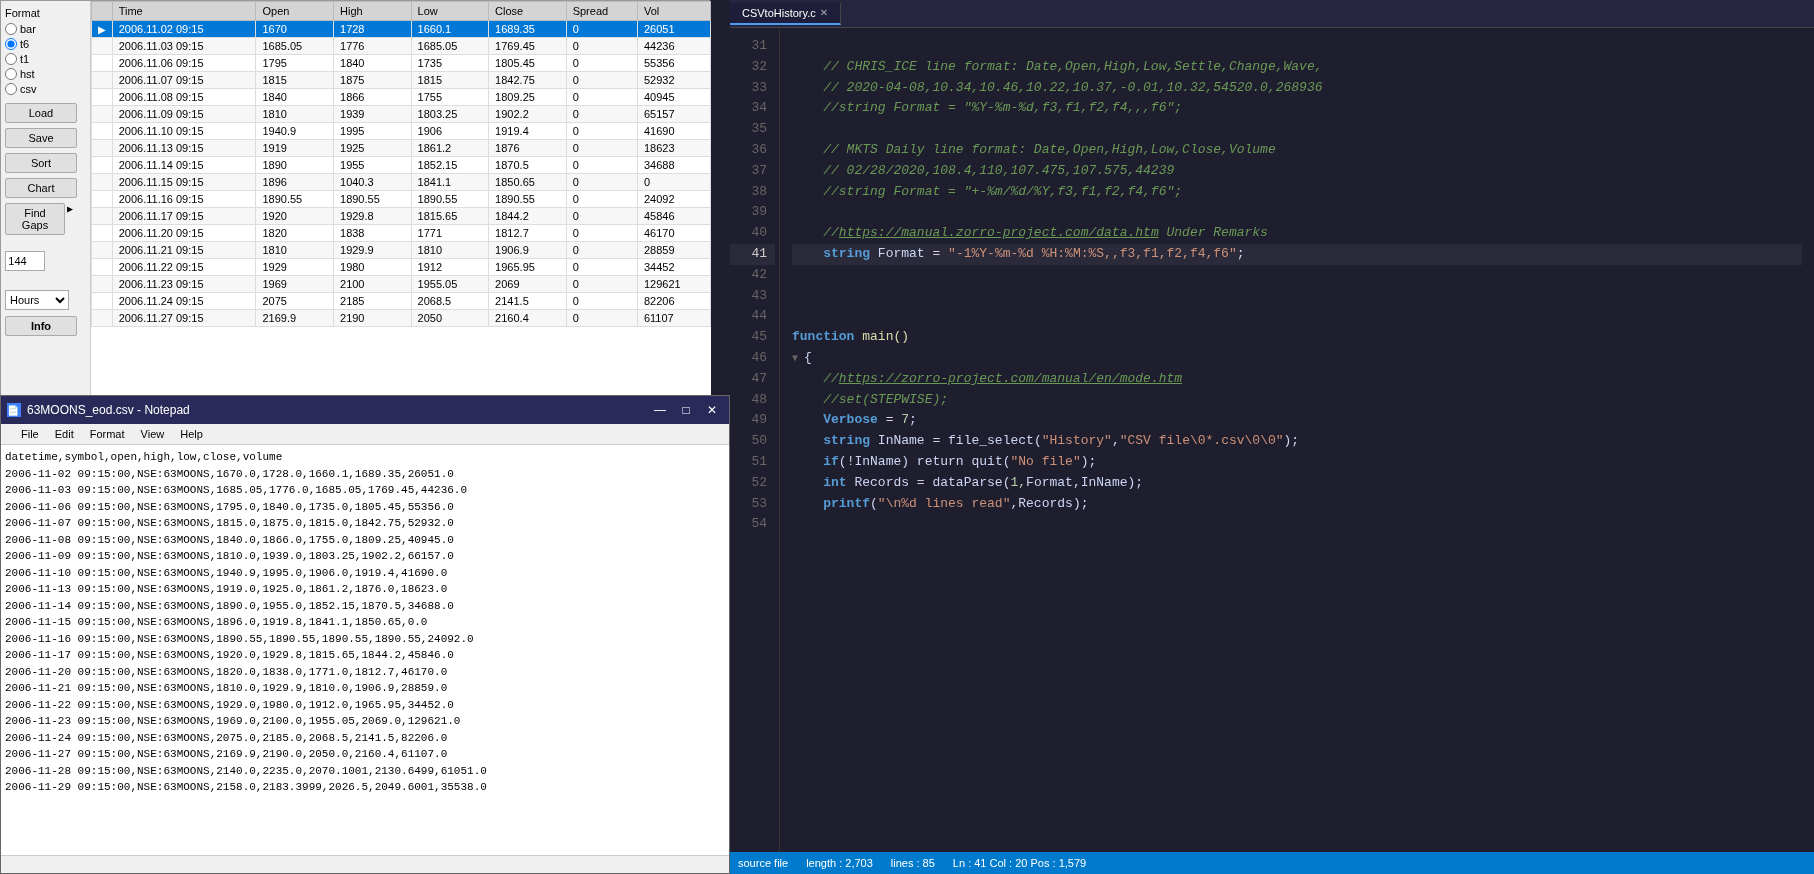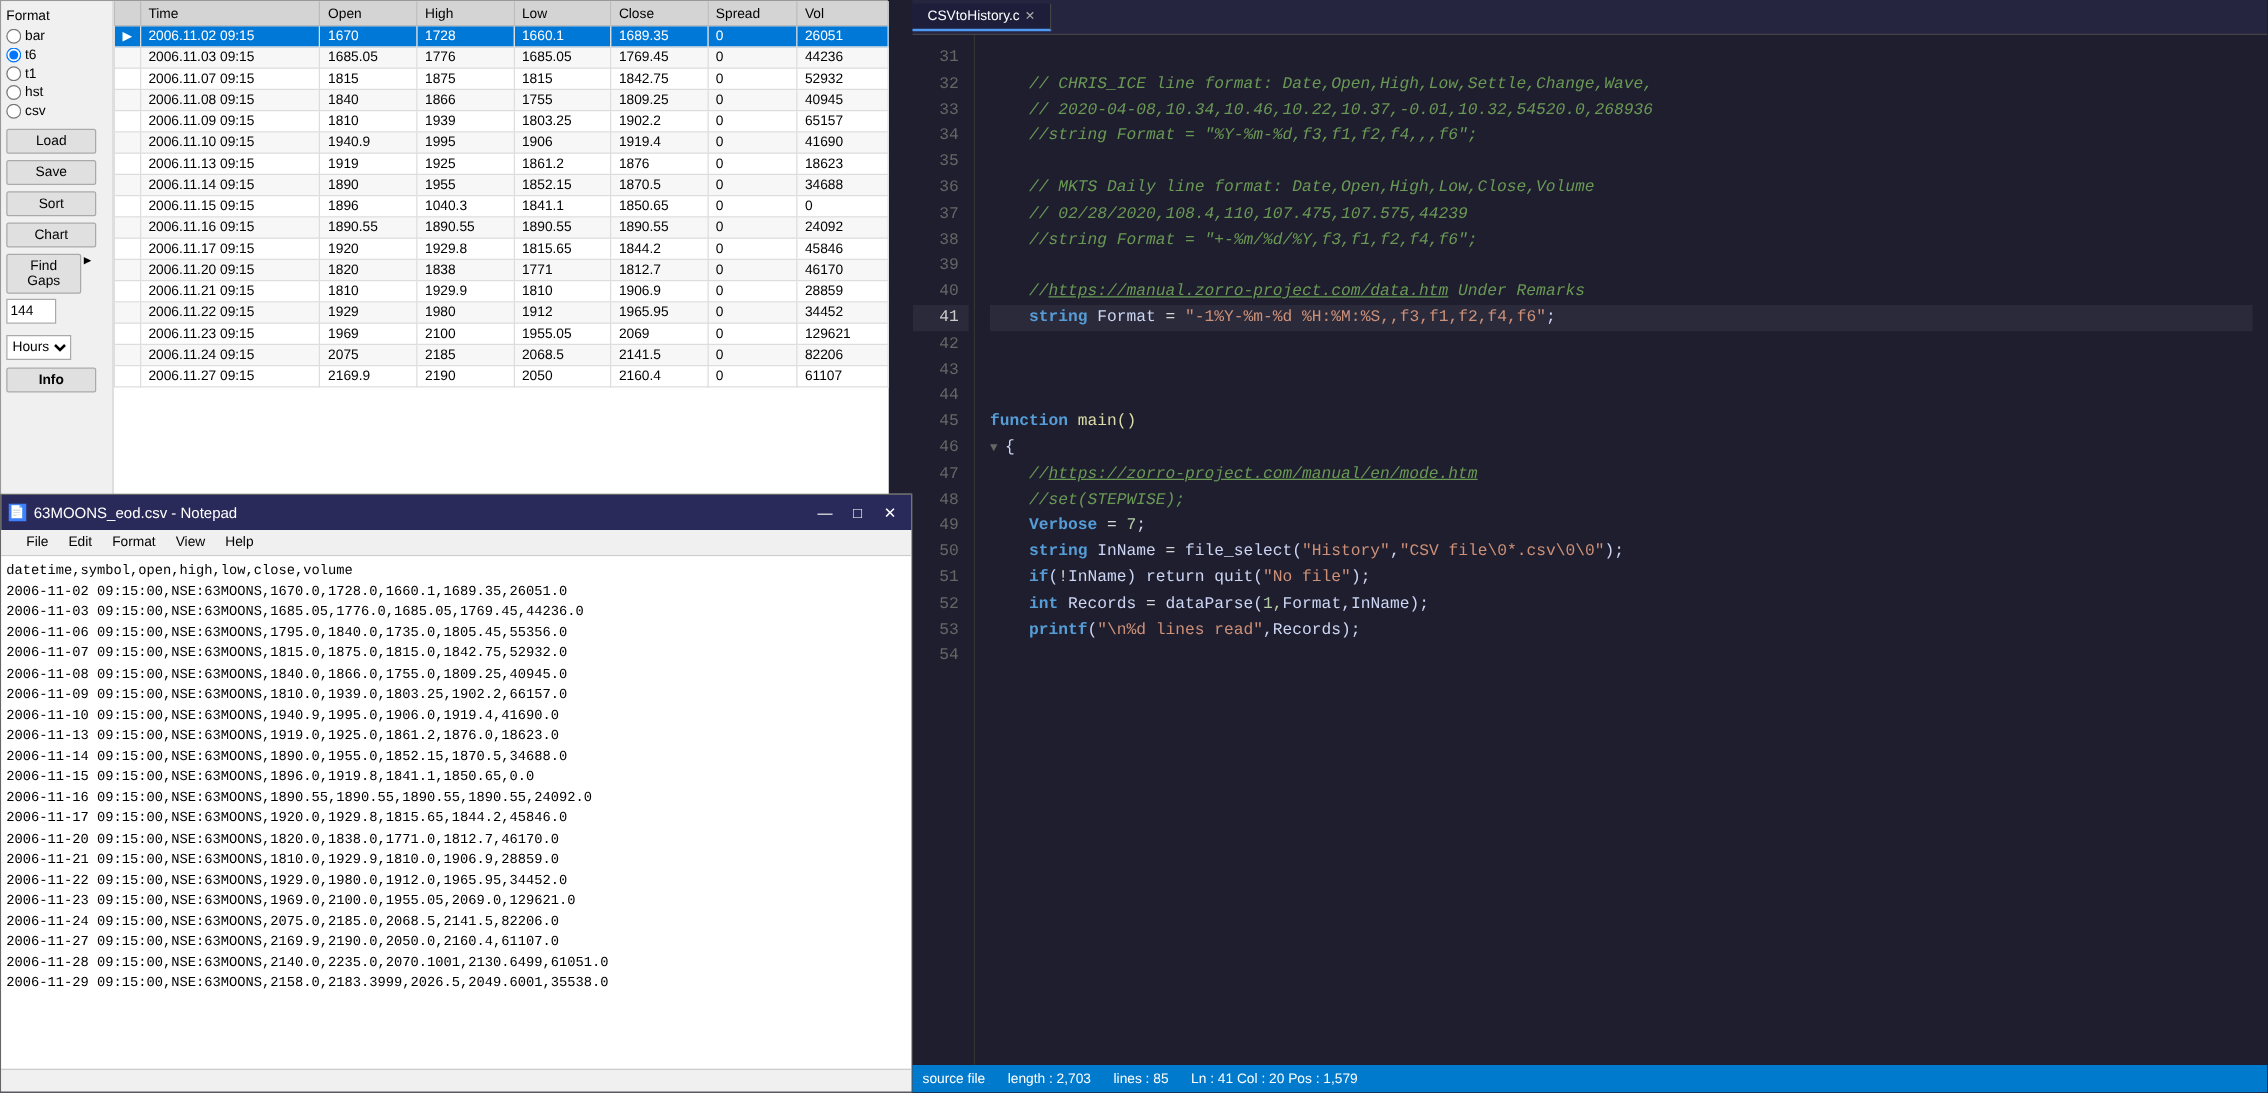--- a/index.html
+++ b/index.html
@@ -71,21 +71,21 @@
       border-radius: 2px;
       font-family: Arial, sans-serif;
       font-size: 11px;
       cursor: pointer;
       text-align: center;
     }
 
     #find-gaps-row {
       display: flex;
       gap: 2px;
-      margin-bottom: 4px;
+      margin-bottom: 16px;
     }
 
     #find-gaps-btn {
       width: 60px;
       padding: 3px 4px;
       background: #e0e0e0;
       border: 1px solid #aaa;
       border-radius: 2px;
       font-family: Arial, sans-serif;
       font-size: 11px;
@@ -100,24 +100,24 @@
     #gaps-number-input {
       width: 40px;
       height: 20px;
       border: 1px solid #aaa;
       background: #fff;
       font-size: 11px;
       text-align: center;
     }
 
     #hours-dropdown {
-      width: 52px;
+      width: 64px;
       height: 20px;
       font-size: 11px;
-      margin-top: 9px;
+      margin-top: 19px;
       border: 1px solid #aaa;
       background: #fff;
     }
 
     #info-btn {
       display: block;
       width: 72px;
       padding: 3px 6px;
       margin-top: 6px;
       background: #e0e0e0;
@@ -469,20 +469,30 @@
           </tr>
           <tr>
             <td class="arrow-cell"></td>
             <td>2006.11.03 09:15</td>
             <td>1685.05</td>
             <td>1776</td>
             <td>1685.05</td>
             <td>1769.45</td>
             <td>0</td>
             <td>44236</td>
+          </tr>
+          <tr>
+            <td class="arrow-cell"></td>
+            <td>2006.11.06 09:15</td>
+            <td>1795</td>
+            <td>1840</td>
+            <td>1735</td>
+            <td>1805.45</td>
+            <td>0</td>
+            <td>55356</td>
           </tr>
           <tr>
             <td class="arrow-cell"></td>
             <td>2006.11.07 09:15</td>
             <td>1815</td>
             <td>1875</td>
             <td>1815</td>
             <td>1842.75</td>
             <td>0</td>
             <td>52932</td>

